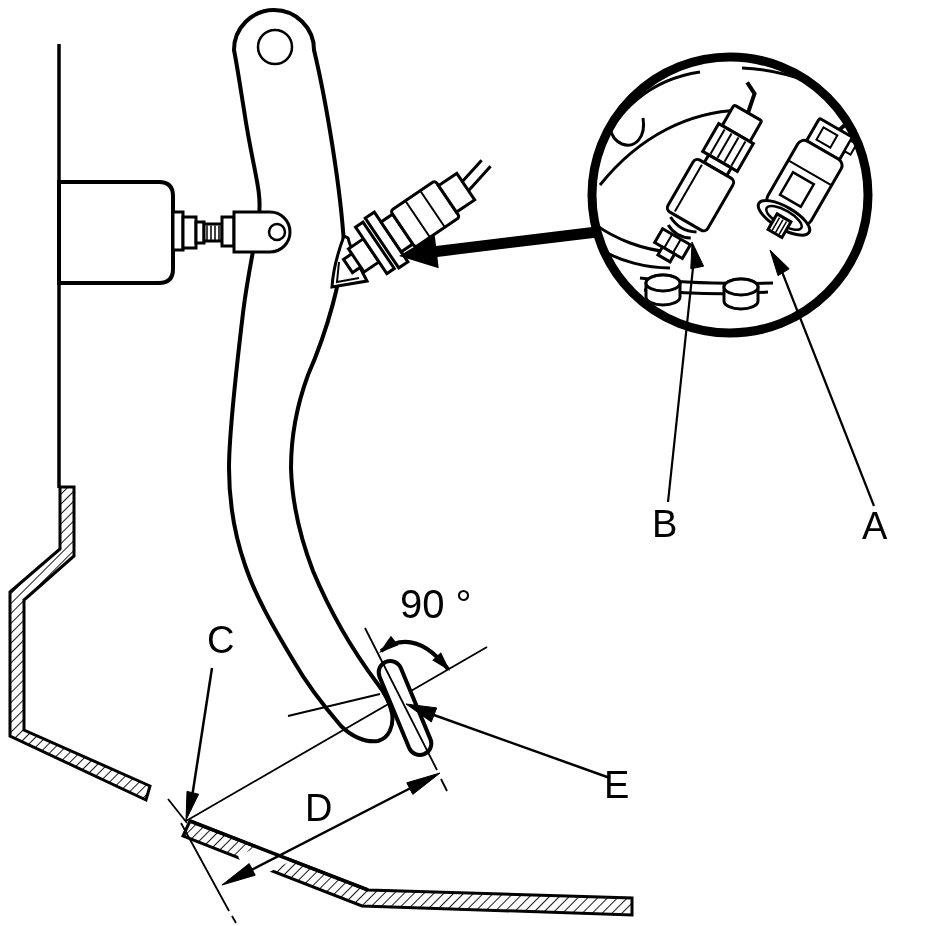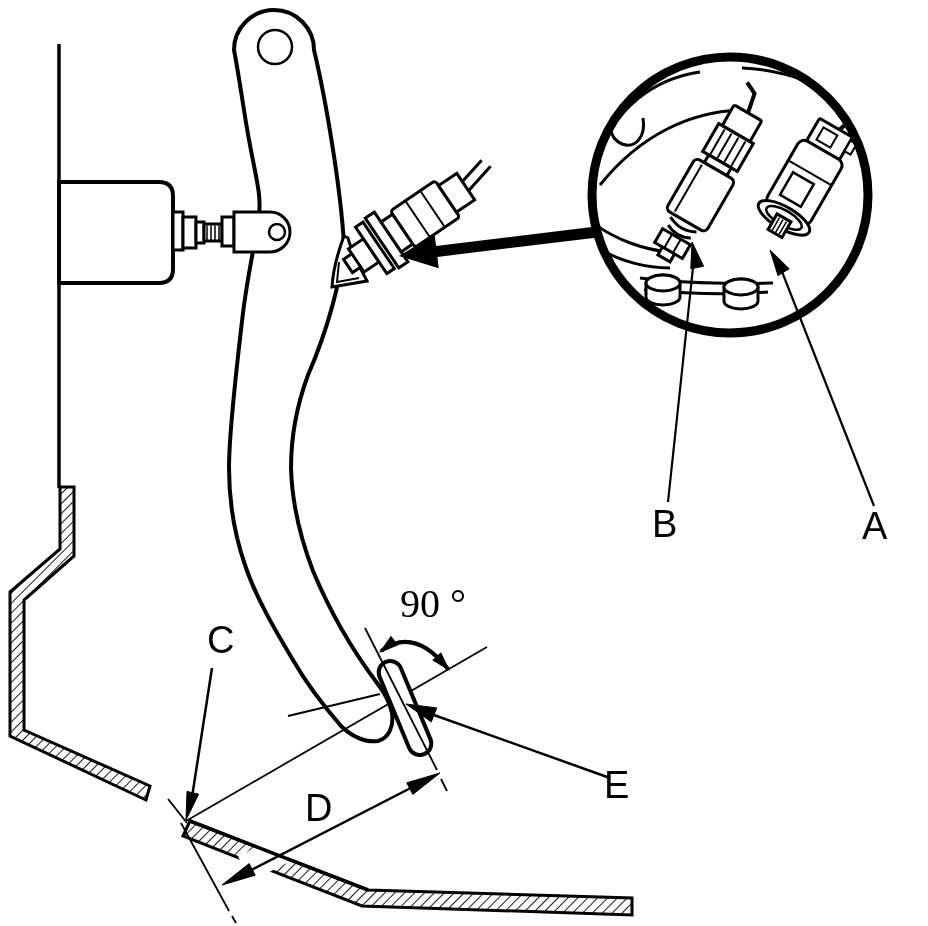--- a/index.html
+++ b/index.html
@@ -172,14 +172,14 @@
     <polygon points="222,885 255.2,875.2 249.2,863.6"></polygon>
     <polygon points="440,773 412.8,794.4 406.8,782.8"></polygon>
   </g>
 </svg>
 
 <div class="callout" style="left:862px;top:507px;">A</div>
 <div class="callout" style="left:652px;top:505px;">B</div>
 <div class="callout" style="left:207px;top:621px;">C</div>
 <div class="callout" style="left:305px;top:789px;">D</div>
 <div class="callout" style="left:604px;top:766px;">E</div>
-<div class="angle" style="left:400px;top:584px;font-family:Liberation Serif, serif;">90 °</div>
+<div class="angle" style="left:400px;top:584px;">90 °</div>
 </div>
 
 </body></html>

